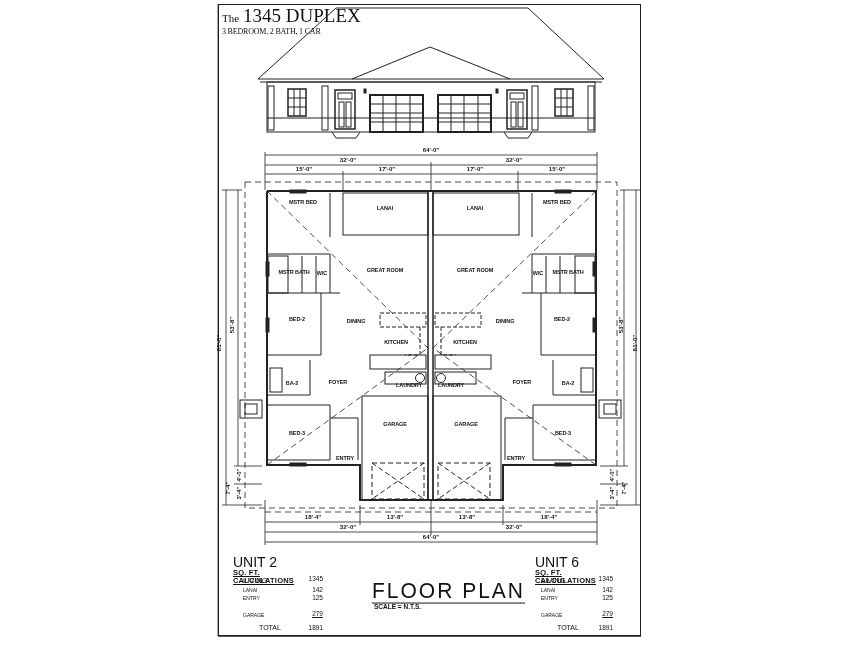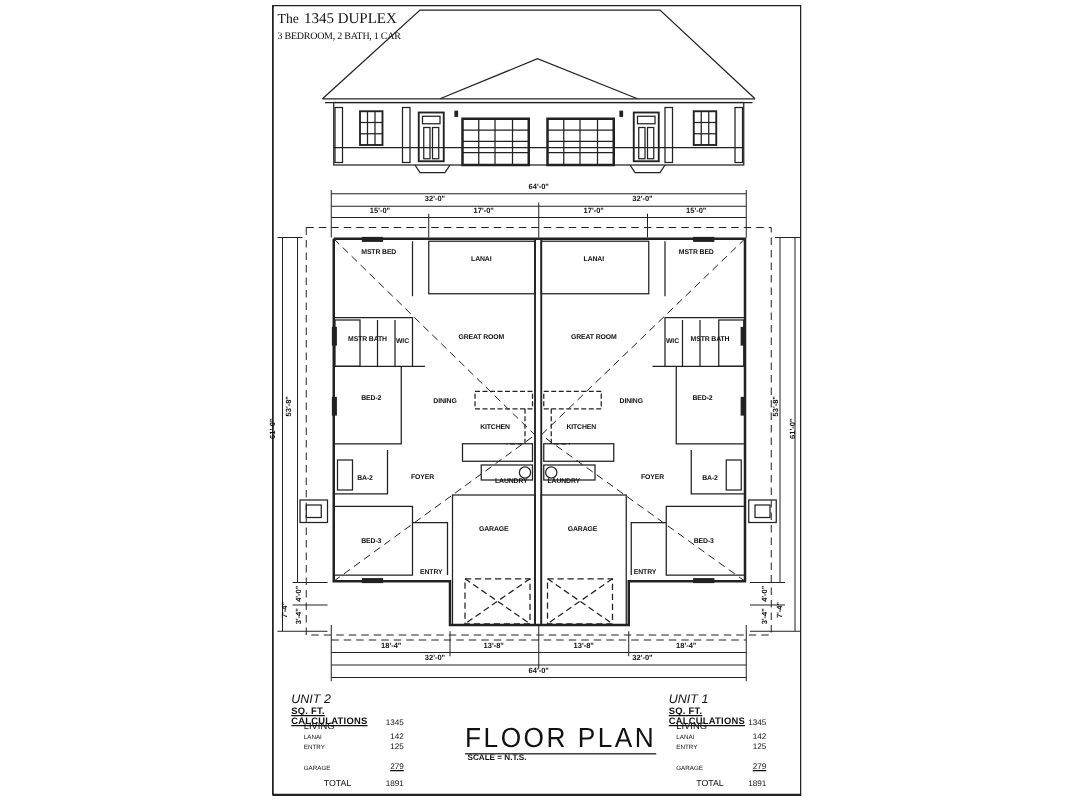--- a/index.html
+++ b/index.html
@@ -1,29 +1,29 @@
 <!DOCTYPE html>
 <html><head>
 <meta charset="utf-8">
 <style>
   html, body { margin:0; padding:0; background:#fff; }
   body { width:861px; height:646px; position:relative; overflow:hidden; font-family:"Liberation Sans", sans-serif; color:#111; }
   .sheet { position:absolute; left:218px; top:4px; width:423px; height:632px; border:1.5px solid #222; border-left-width:1px; box-sizing:border-box; background:#fff; }
   .title { position:absolute; left:222px; top:6px; font-family:"Liberation Serif", serif; line-height:1; }
   .title .the { font-size:11px;font-family:Liberation Serif, serif; }
-  .title .big { font-size:12px; }
+  .title .big { font-size:19px; }
   .title .sub { font-family:"Liberation Serif", serif; font-size:8px; margin-top:3px; letter-spacing:-0.2px; }
   svg.plan { position:absolute; left:0; top:0; }
   .lbl { position:absolute; font-family:"Liberation Sans", sans-serif; font-size:5.5px; font-weight:bold; text-align:center; transform:translateX(-50%); white-space:nowrap; letter-spacing:-0.1px; }
   .dim { position:absolute; font-size:6px; font-weight:bold; transform:translateX(-50%); white-space:nowrap; }
   .dimv { position:absolute; font-size:6px; font-weight:bold; white-space:nowrap; transform:rotate(-90deg); transform-origin:center; }
   .fp-title { position:absolute; left:372px; top:580px; font-size:21px; letter-spacing:2px; font-weight:normal; line-height:1; border-bottom:1.5px solid #222; padding-bottom:1px; font-family:"Liberation Sans", sans-serif; transform:scaleY(1.05); }
   .fp-scale { position:absolute; left:374px; top:603px; font-size:6.5px; font-weight:bold; }
   .calc { position:absolute; font-family:"Liberation Sans", sans-serif; }
-  .calc .unit { font-size:10px; line-height:1;font-style:italic; }
+  .calc .unit { font-size:14px; line-height:1; }
   .calc .head { font-size:7.5px; text-decoration:underline; font-weight:bold; letter-spacing:0.2px; line-height:1.1; }
   .calc .row { position:absolute; font-size:5px; font-weight:normal; }
   .calc .val { position:absolute; font-size:6.5px; text-align:right; }
   .calc .big { font-size:7.5px; }
   .calc .tot { font-size:7px; }
 </style>
 </head>
 <body>
 
 <div class="sheet"></div>
@@ -293,21 +293,21 @@
   <span class="val" style="right:0;top:31px;">142</span>
   <span class="row" style="left:10px;top:40px;">ENTRY</span>
   <span class="val" style="right:0;top:39px;">125</span>
   <span class="row" style="left:10px;top:57px;">GARAGE</span>
   <span class="val" style="right:0;top:55px;text-decoration:underline;">279</span>
   <span class="row tot" style="left:26px;top:69px;font-weight:normal;">TOTAL</span>
   <span class="val" style="right:0;top:69px;">1891</span>
 </div>
 
 <div class="calc" style="left:535px;top:555px;width:78px;height:80px;">
-  <div class="unit">UNIT 1</div>
+  <div class="unit">UNIT 6</div>
   <div class="head">SQ. FT. CALCULATIONS</div>
   <span class="row big" style="left:6px;top:21px;">LIVING</span>
   <span class="val" style="right:0;top:20px;">1345</span>
   <span class="row" style="left:6px;top:32px;">LANAI</span>
   <span class="val" style="right:0;top:31px;">142</span>
   <span class="row" style="left:6px;top:40px;">ENTRY</span>
   <span class="val" style="right:0;top:39px;">125</span>
   <span class="row" style="left:6px;top:57px;">GARAGE</span>
   <span class="val" style="right:0;top:55px;text-decoration:underline;">279</span>
   <span class="row tot" style="left:22px;top:69px;font-weight:normal;">TOTAL</span>

